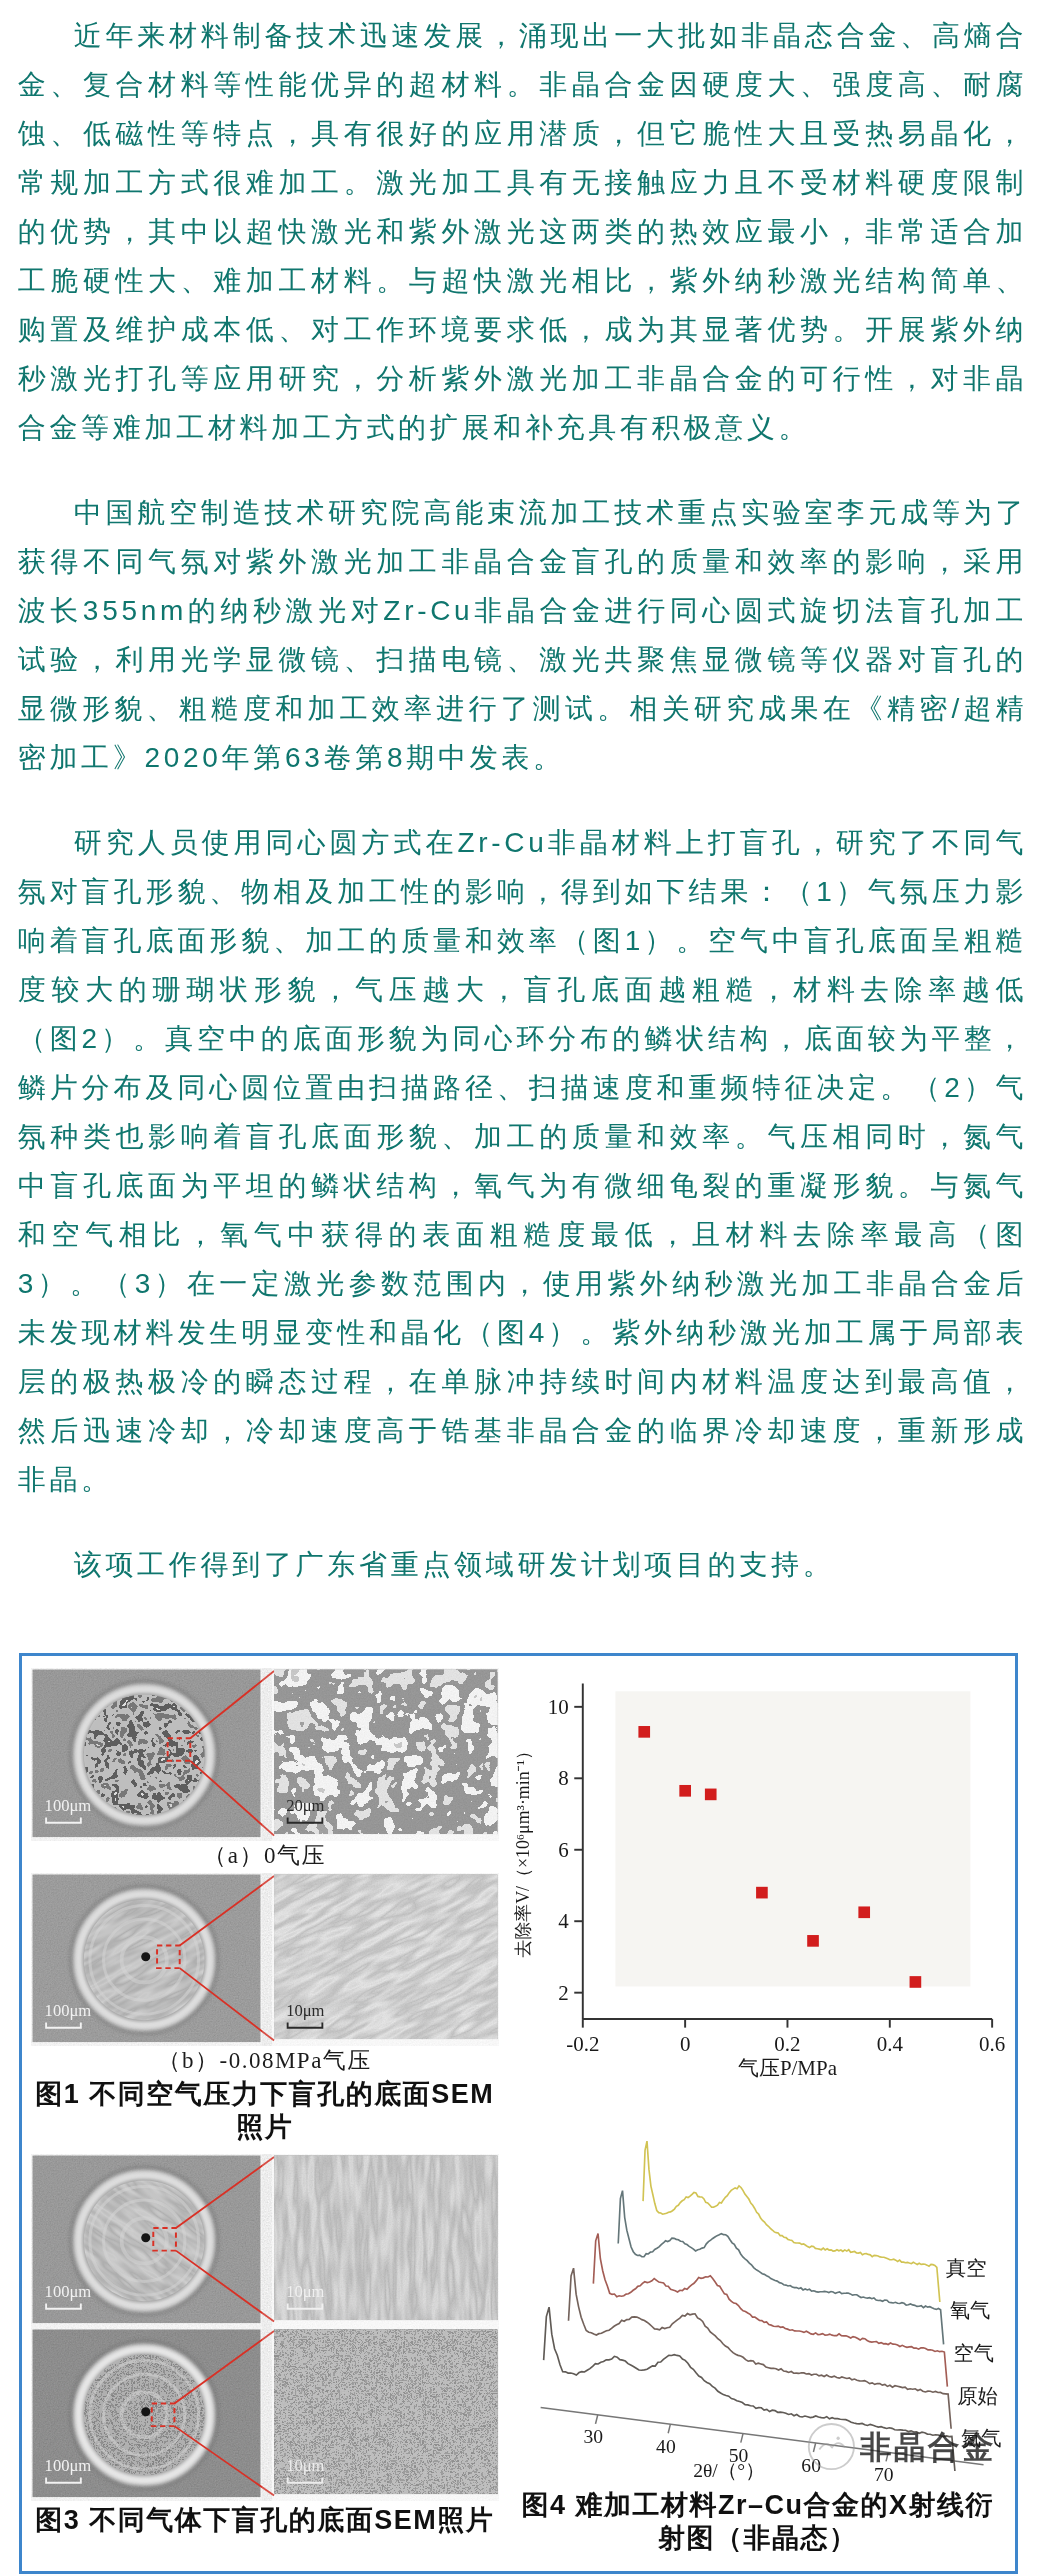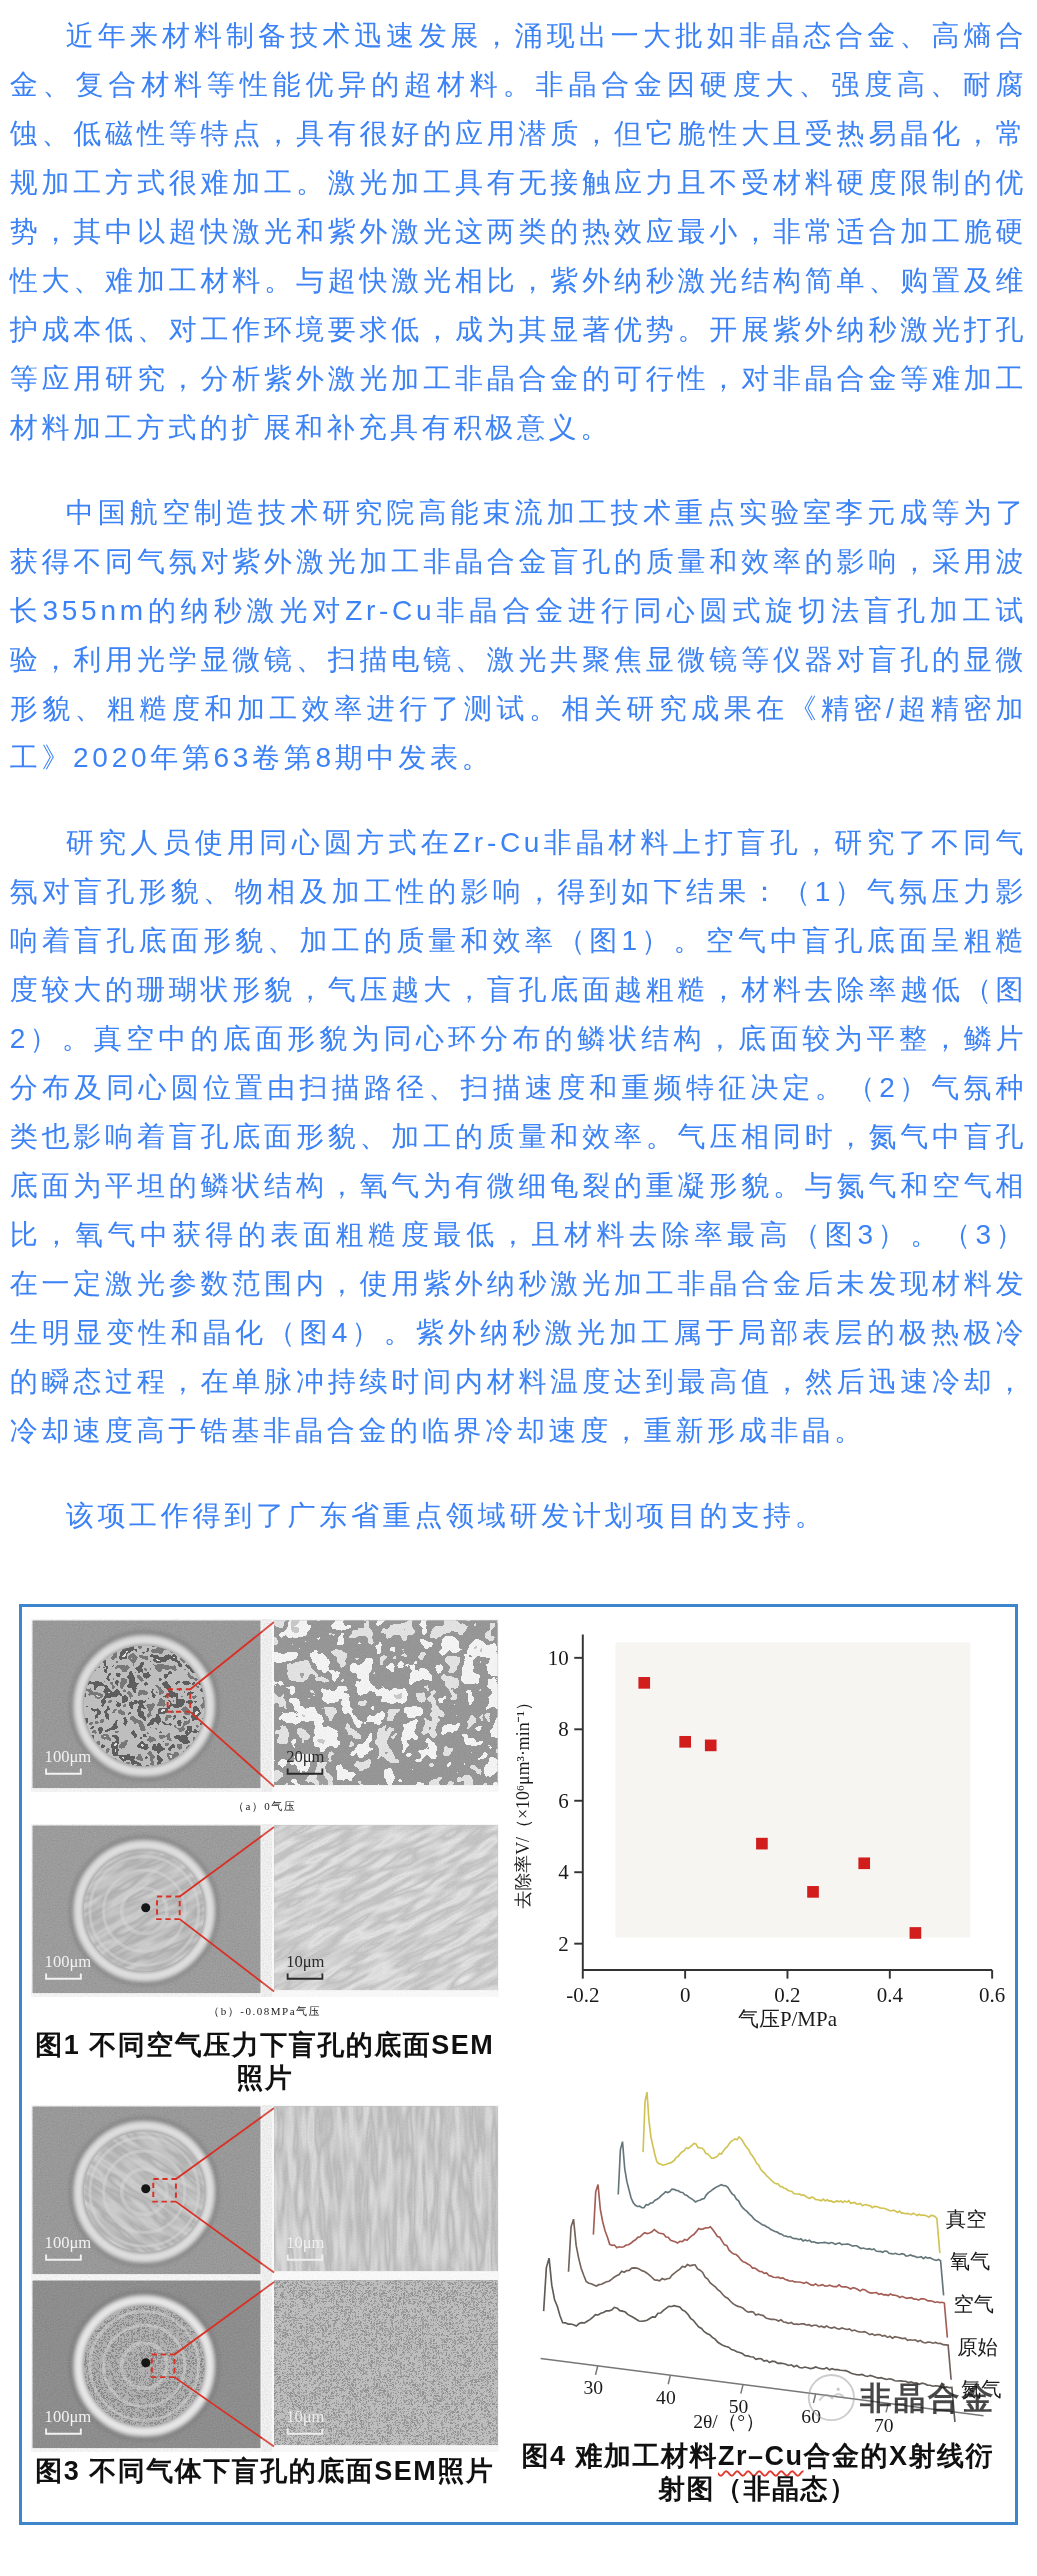--- a/index.html
+++ b/index.html
@@ -1,51 +1,50 @@
 <!DOCTYPE html>
 <html style="font-size:12px"><head>
 <meta charset="utf-8">
 <style>
   html,body{margin:0;padding:0;background:#ffffff;}
   body{width:1037px;font-family:"Liberation Sans",sans-serif;color:#191919;}
   .page{width:1037px;min-height:2576px;background:#fff;padding:10.5px 9.7px 45px;box-sizing:border-box;}
   .article p{
-    margin:0 0 36px 0;
+    margin:0 0 36px 8px;
     font-size:28px;
     line-height:49px;
     letter-spacing:3.7px;
     text-align:justify;
     text-indent:2em;
-    color:#3b82f6;
+    color:#0f766e;
     font-weight:400;
   }
   .fig-box{
     margin:64px 9px 0 9px;
     border:3px solid #3e86cc;
     background:#fff;
     padding:12px 9px 6px 9px;
     box-sizing:border-box;
   }
   .fig-grid{display:grid;grid-template-columns:468px 1fr;column-gap:10.5px;}
   .sem-col,.chart-col{min-width:0;}
   .sem-row{width:100%;line-height:0;}
   .sem-row svg{width:100%;height:auto;display:block;}
   .sem-label{
     text-align:center;font-family:"Liberation Serif",serif;
-    font-size:11px;color:#1c1c1c;line-height:25.5px;margin:1.5px 0 4.5px 0;letter-spacing:1.5px;
+    font-size:23px;color:#1c1c1c;line-height:25.5px;margin:1.5px 0 4.5px 0;letter-spacing:1.5px;
   }
   .fig-caption{
     text-align:center;font-weight:700;font-size:27px;color:#101010;
     line-height:33px;margin:3px 0 10.5px 0;letter-spacing:1.5px;
   }
   .chart{width:100%;line-height:0;}
   .chart svg{width:100%;height:auto;display:block;}
   .chart svg text{font-family:"Liberation Serif",serif;fill:#1a1a1a;}
   .squiggle{
-    text-decoration:underline;
     text-decoration-style:wavy;
     text-decoration-color:#e03a2f;
     text-decoration-thickness:1.5px;
     text-underline-offset:4.5px;
   }
   .hidden-defs{position:absolute;width:0;height:0;overflow:hidden;}
 </style>
 </head>
 <body>
 

